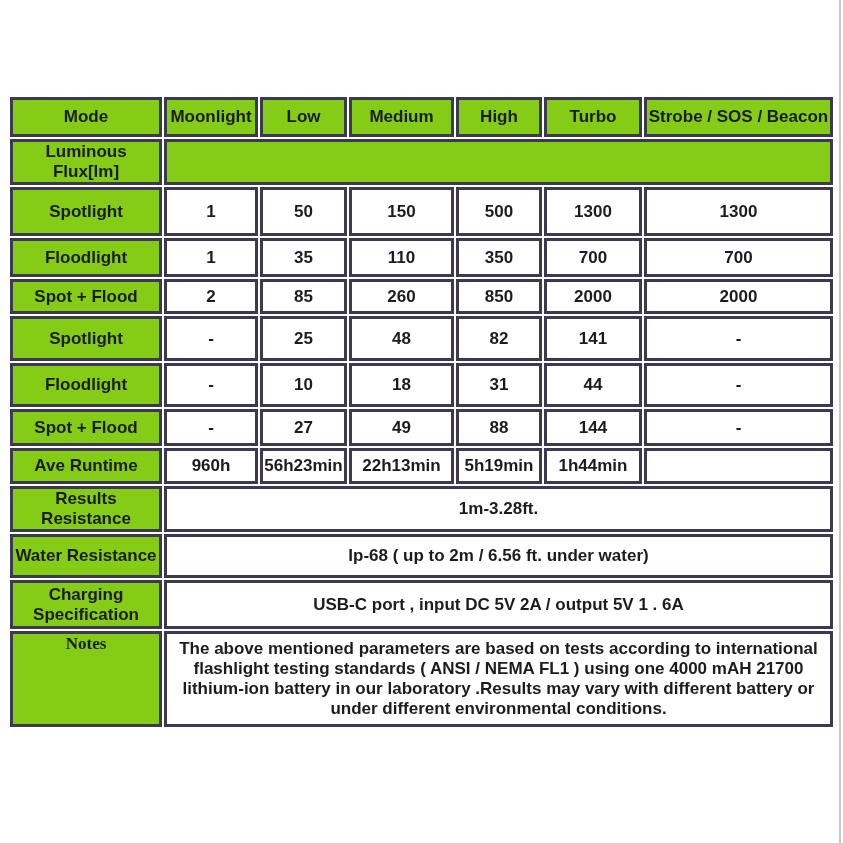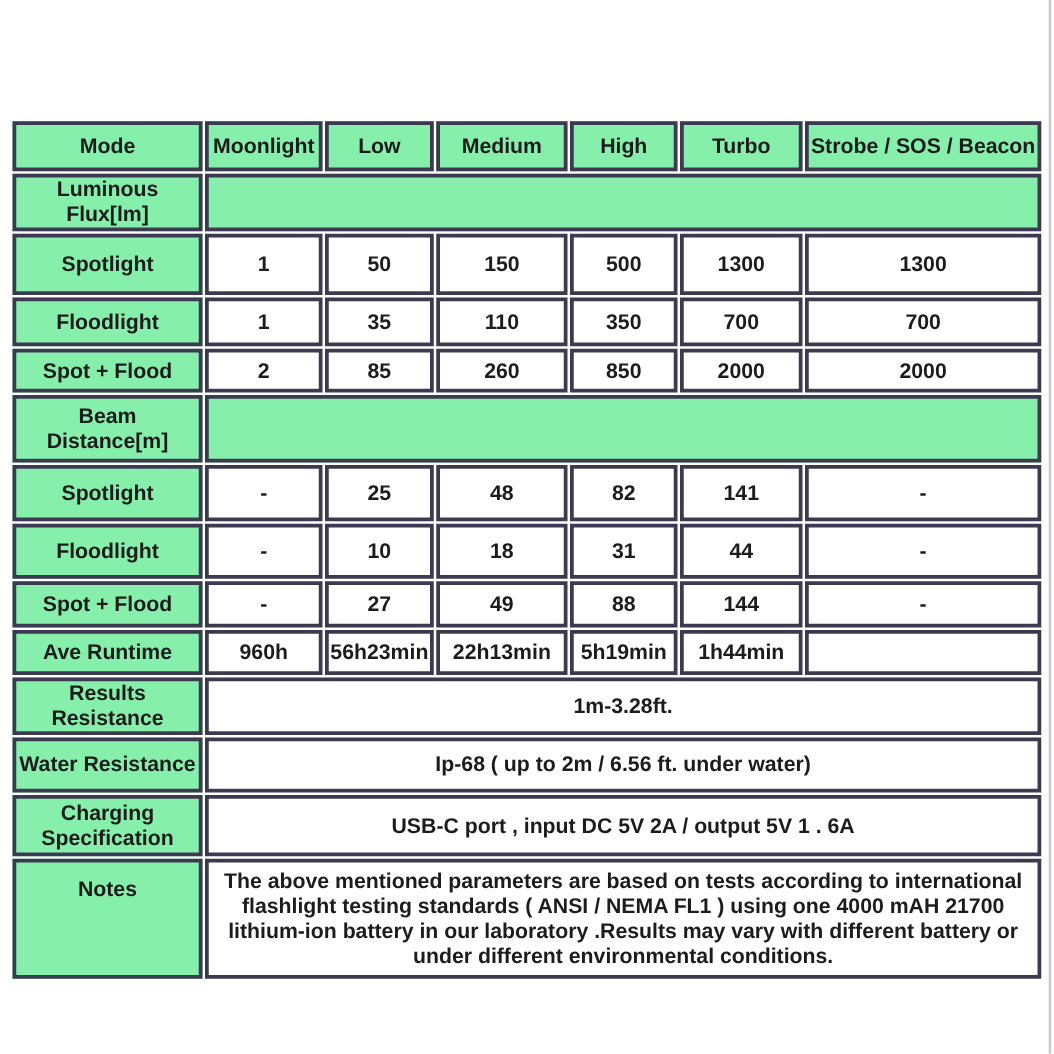--- a/index.html
+++ b/index.html
@@ -50,21 +50,21 @@
     box-sizing: border-box;
     border: 3px solid #3c3a50;
     font-size: 17px;
     font-weight: 700;
     text-align: center;
     vertical-align: middle;
     padding: 0;
     overflow: hidden;
     line-height: 1.18;
   }
-  td.g { background: #86efac; }
+  td.g { background: #84cc16; }
   td.w { background: #ffffff; }
   td.lab {
     text-align: left;
     padding-left: 30px;
     padding-right: 6px;
   }
   td.notes-text {
     text-align: left;
     vertical-align: middle;
     padding: 6px 14px 6px 15px;
@@ -142,24 +142,20 @@
     <tr class="h35">
       <td class="g lab">Spot + Flood</td>
       <td class="w">2</td>
       <td class="w">85</td>
       <td class="w">260</td>
       <td class="w">850</td>
       <td class="w">2000</td>
       <td class="w">2000</td>
     </tr>
 
-    <tr class="h54">
-      <td class="g lab">Beam Distance[m]</td>
-      <td class="g" colspan="6"></td>
-    </tr>
 
     <tr class="h45">
       <td class="g lab">Spotlight</td>
       <td class="w">-</td>
       <td class="w">25</td>
       <td class="w">48</td>
       <td class="w">82</td>
       <td class="w">141</td>
       <td class="w">-</td>
     </tr>
@@ -203,21 +199,21 @@
       <td class="g lab">Water Resistance</td>
       <td class="w" colspan="6">Ip-68 ( up to 2m / 6.56 ft. under water)</td>
     </tr>
 
     <tr class="h47">
       <td class="g lab">Charging Specification</td>
       <td class="w" colspan="6">USB-C port , input DC 5V 2A / output 5V 1 . 6A</td>
     </tr>
 
     <tr class="h96">
-      <td class="g lab" style="vertical-align:top; padding-top:12px;">Notes</td>
+      <td class="g lab" style="vertical-align:top; font-family:Liberation Serif, serif;">Notes</td>
       <td class="w notes-text" colspan="6">The above mentioned parameters are based on tests according to international flashlight testing standards ( ANSI / NEMA FL1 ) using one 4000 mAH 21700 lithium-ion battery in our laboratory .Results may vary with different battery or under different environmental conditions.</td>
     </tr>
 
   </tbody>
     </table>
 
   <div class="edge-line"></div>
 
 </div>
 

